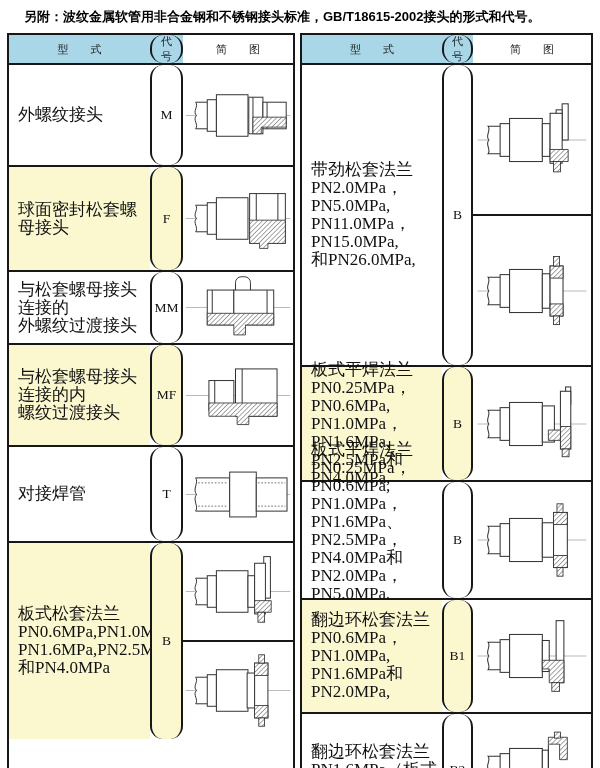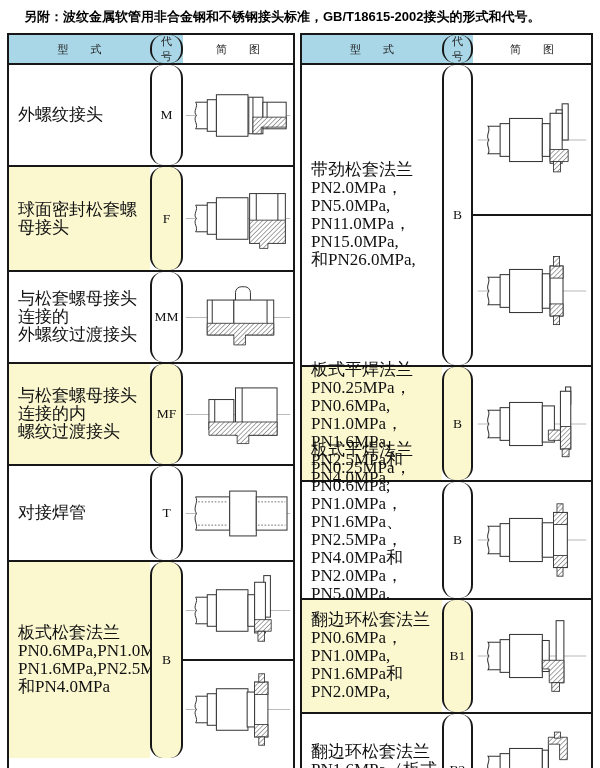--- a/index.html
+++ b/index.html
@@ -40,21 +40,21 @@
     display:flex;align-items:center;justify-content:center;font-size:13.5px;border-radius:13px;
   }
   .tbl-r .type{width:140px;}
   .tbl-r .code{width:31px;}
   .diag{flex:1;display:flex;align-items:center;justify-content:center;background:#fff;text-align:center;}
   .diag.split{flex-direction:column;}
   .sub{flex:1;width:100%;display:flex;align-items:center;justify-content:center;background:#fff;}
   .sub:first-child{border-bottom:2px solid var(--border-c);}
   .hl .type,.hl .code{background:var(--highlight-bg);}
   
-  .lh1{height:102px}.lh2{height:105px}.lh3{height:92px}
+  .lh1{height:102px}.lh2{height:105px}.lh3{height:73px}
   .lh4{height:102px}.lh5{height:96px}.lh6{height:196px}
   .rh1{height:302px}.rh2{height:115px}.rh3{height:118px}
   .rh4{height:114px}.rh5{height:112px}
   
   .dg{display:block;}
   .cl{stroke:#999;stroke-width:0.8;}
   .ln{fill:none;stroke:#333;stroke-width:1.2;}
   .fw{fill:#fff;stroke:#333;stroke-width:1.2;}
   .ht{fill:url(#hatch);stroke:#333;stroke-width:1;}
   .dt{stroke:#444;stroke-width:0.9;stroke-dasharray:2 2;}

